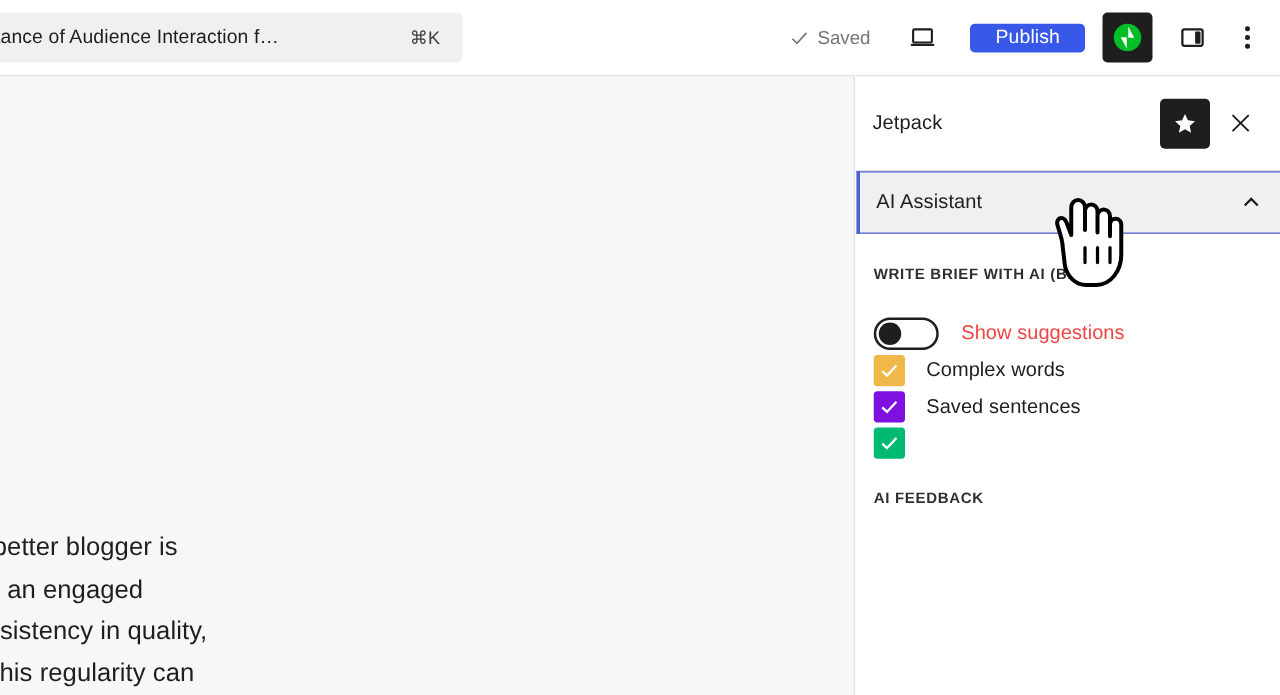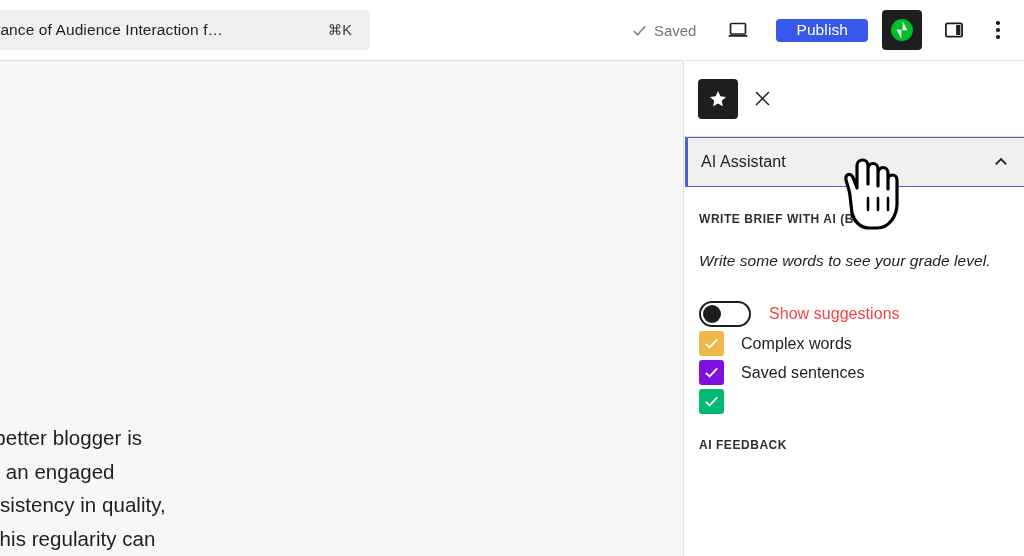--- a/index.html
+++ b/index.html
@@ -237,20 +237,21 @@
       <span>and maintain an engaged</span>
       <span>so about consistency in quality,</span>
       <span>ur readers. This regularity can</span>
     </div>
 
   </div>
 
   <div class="sidebar">
 
     <div class="sb-header">
+      <span class="sb-header-title">Jetpack</span>
       <button class="sb-star-btn">
         <svg width="22" height="22" viewBox="0 0 24 24">
           <path d="M12 3.4 L14.55 9.05 L20.7 9.75 L16.1 13.9 L17.36 19.95 L12 16.9 L6.64 19.95 L7.9 13.9 L3.3 9.75 L9.45 9.05 Z" fill="#ffffff"></path>
         </svg>
       </button>
       <button class="sb-close-btn">
         <svg width="19" height="19" viewBox="0 0 20 20">
           <path d="M3.2 3.2 L16.8 16.8 M16.8 3.2 L3.2 16.8" stroke="#1e1e1e" stroke-width="1.6" fill="none"></path>
         </svg>
       </button>
@@ -261,21 +262,20 @@
       <svg width="18" height="18" viewBox="0 0 20 20">
         <path d="M4.2 12.6 L10 6.8 L15.8 12.6" fill="none" stroke="#1e1e1e" stroke-width="2"></path>
       </svg>
     </div>
 
     <div class="sb-body">
 
       <div class="sb-section-label">WRITE BRIEF WITH AI (BETA)</div>
 
 
-      <div class="sb-note">Write some words to see your grade level.</div>
 
       <div class="toggle-row">
         <span class="toggle">
           <span class="knob"></span>
         </span>
         <span class="toggle-label">Show suggestions</span>
       </div>
 
       <div class="check-row">
         <span class="checkbox" id="cb0" style="background: rgb(240, 184, 73);">

